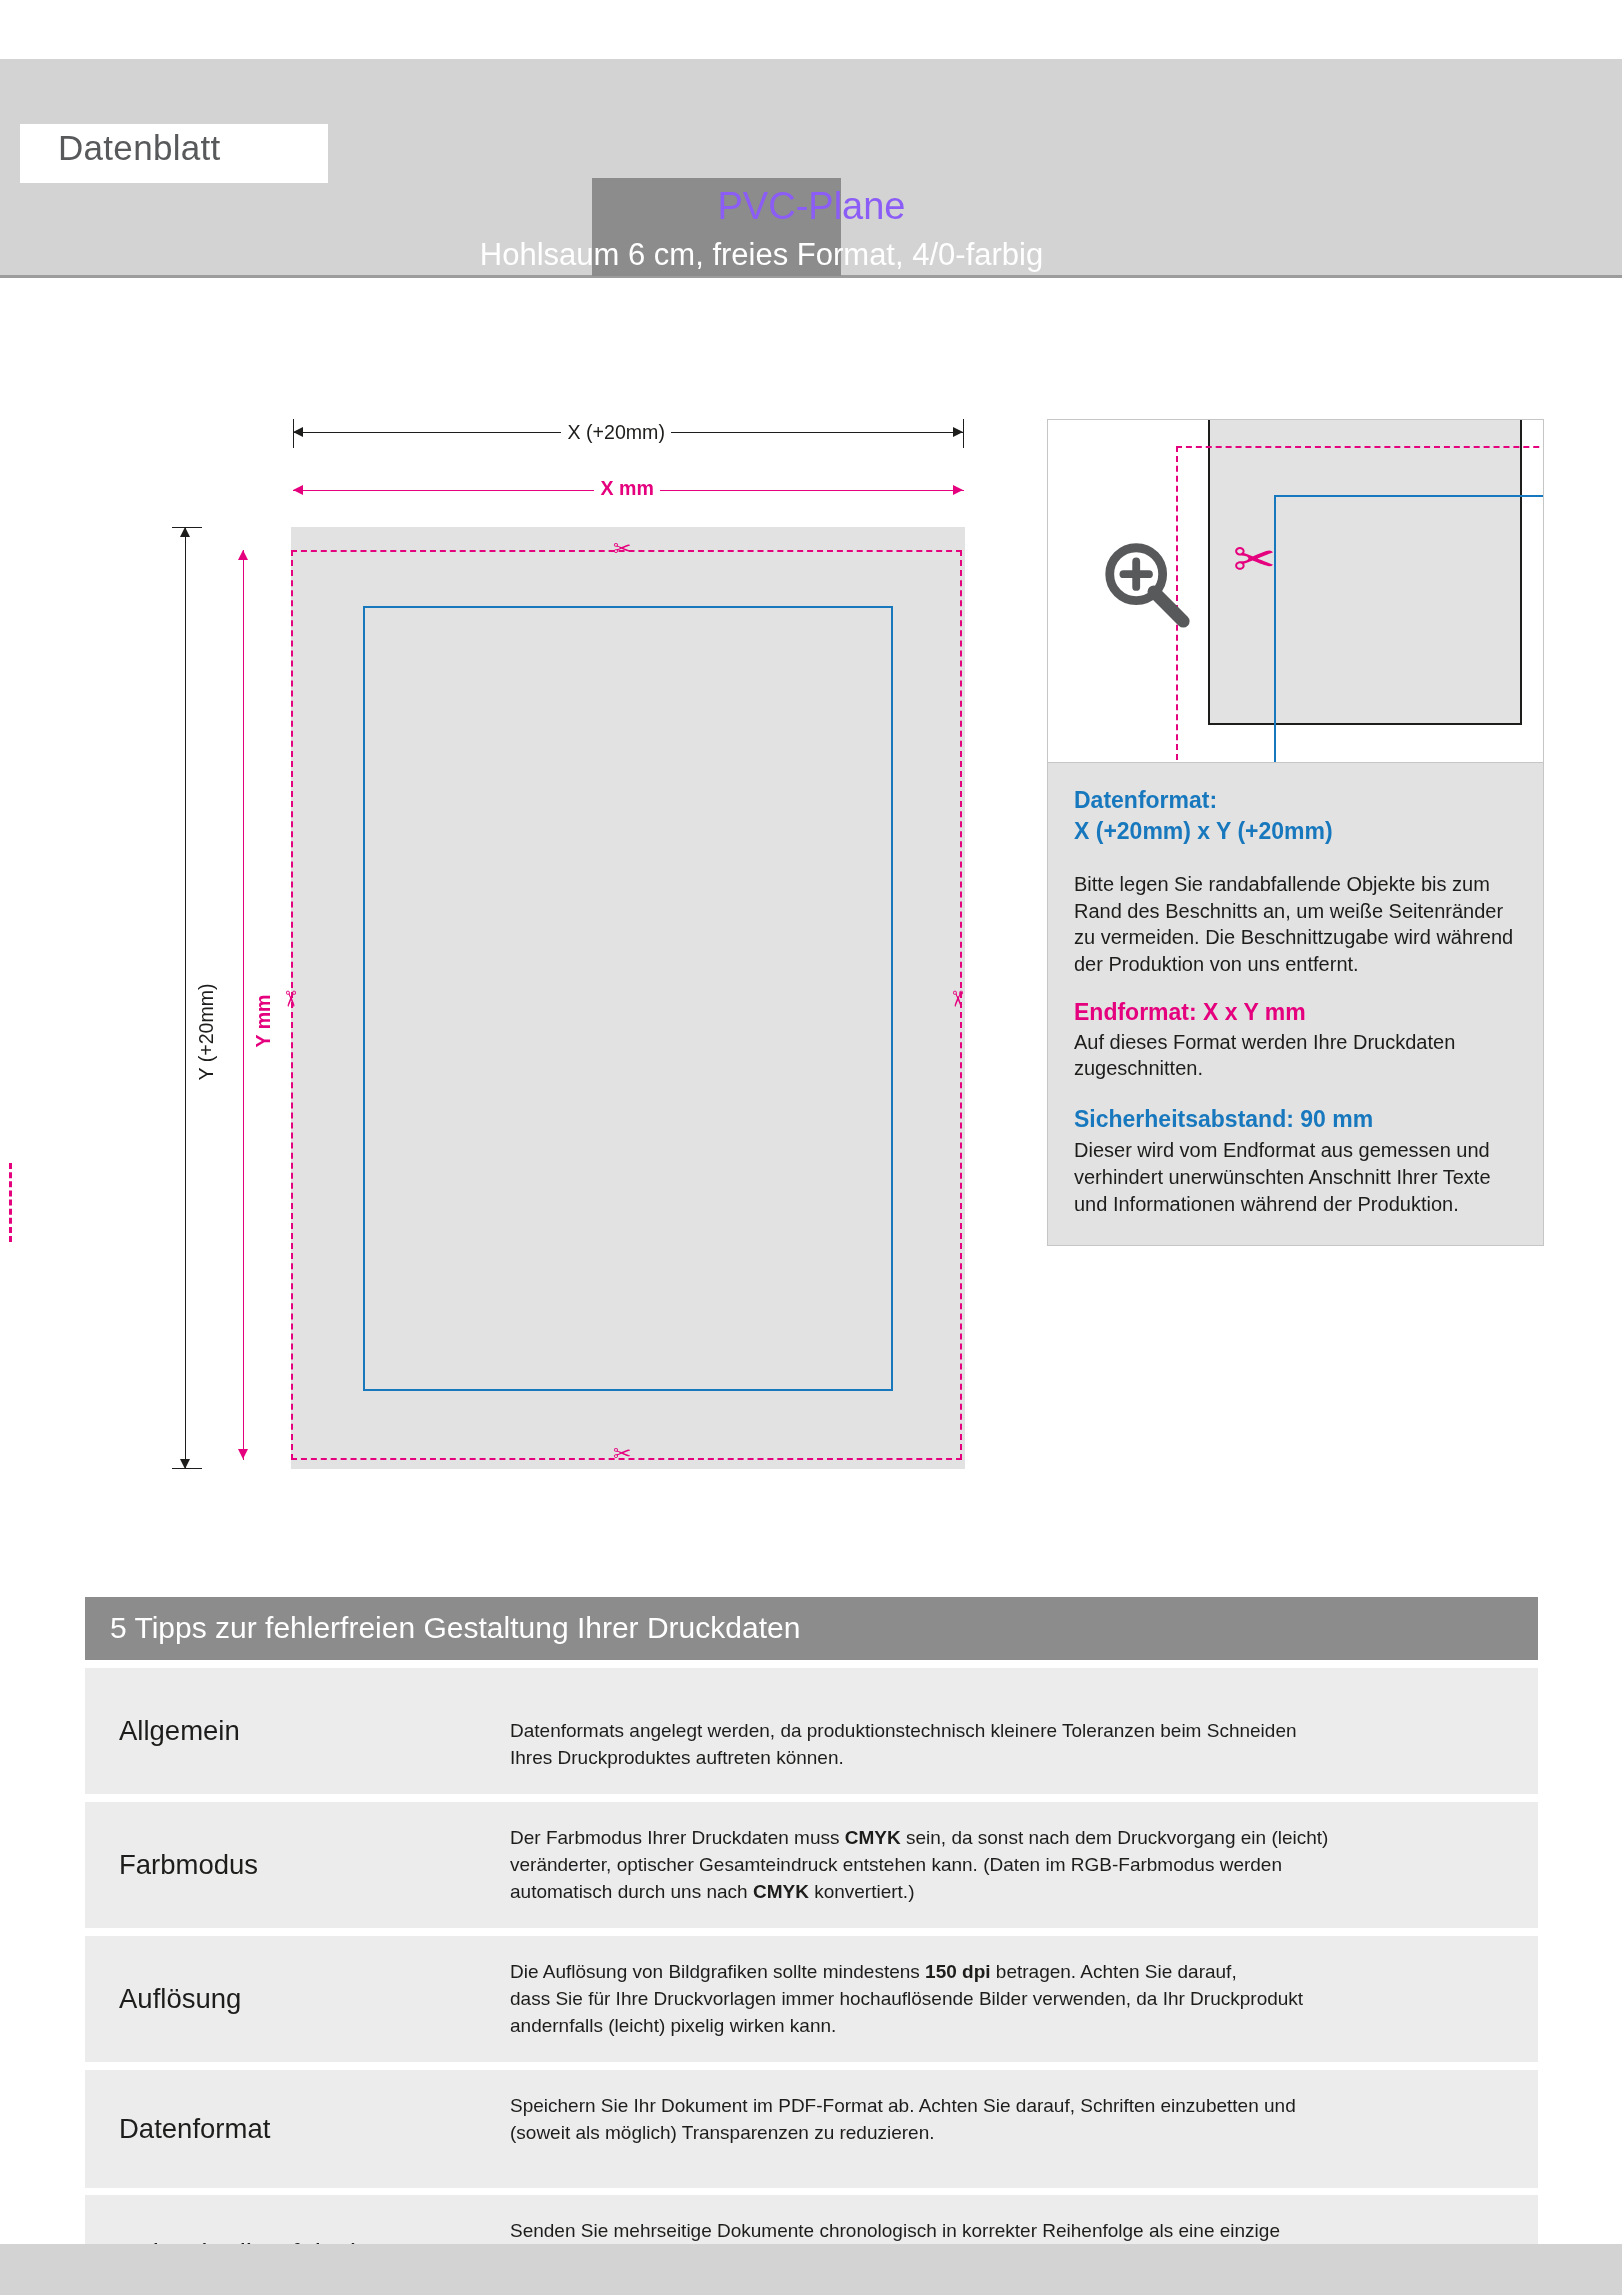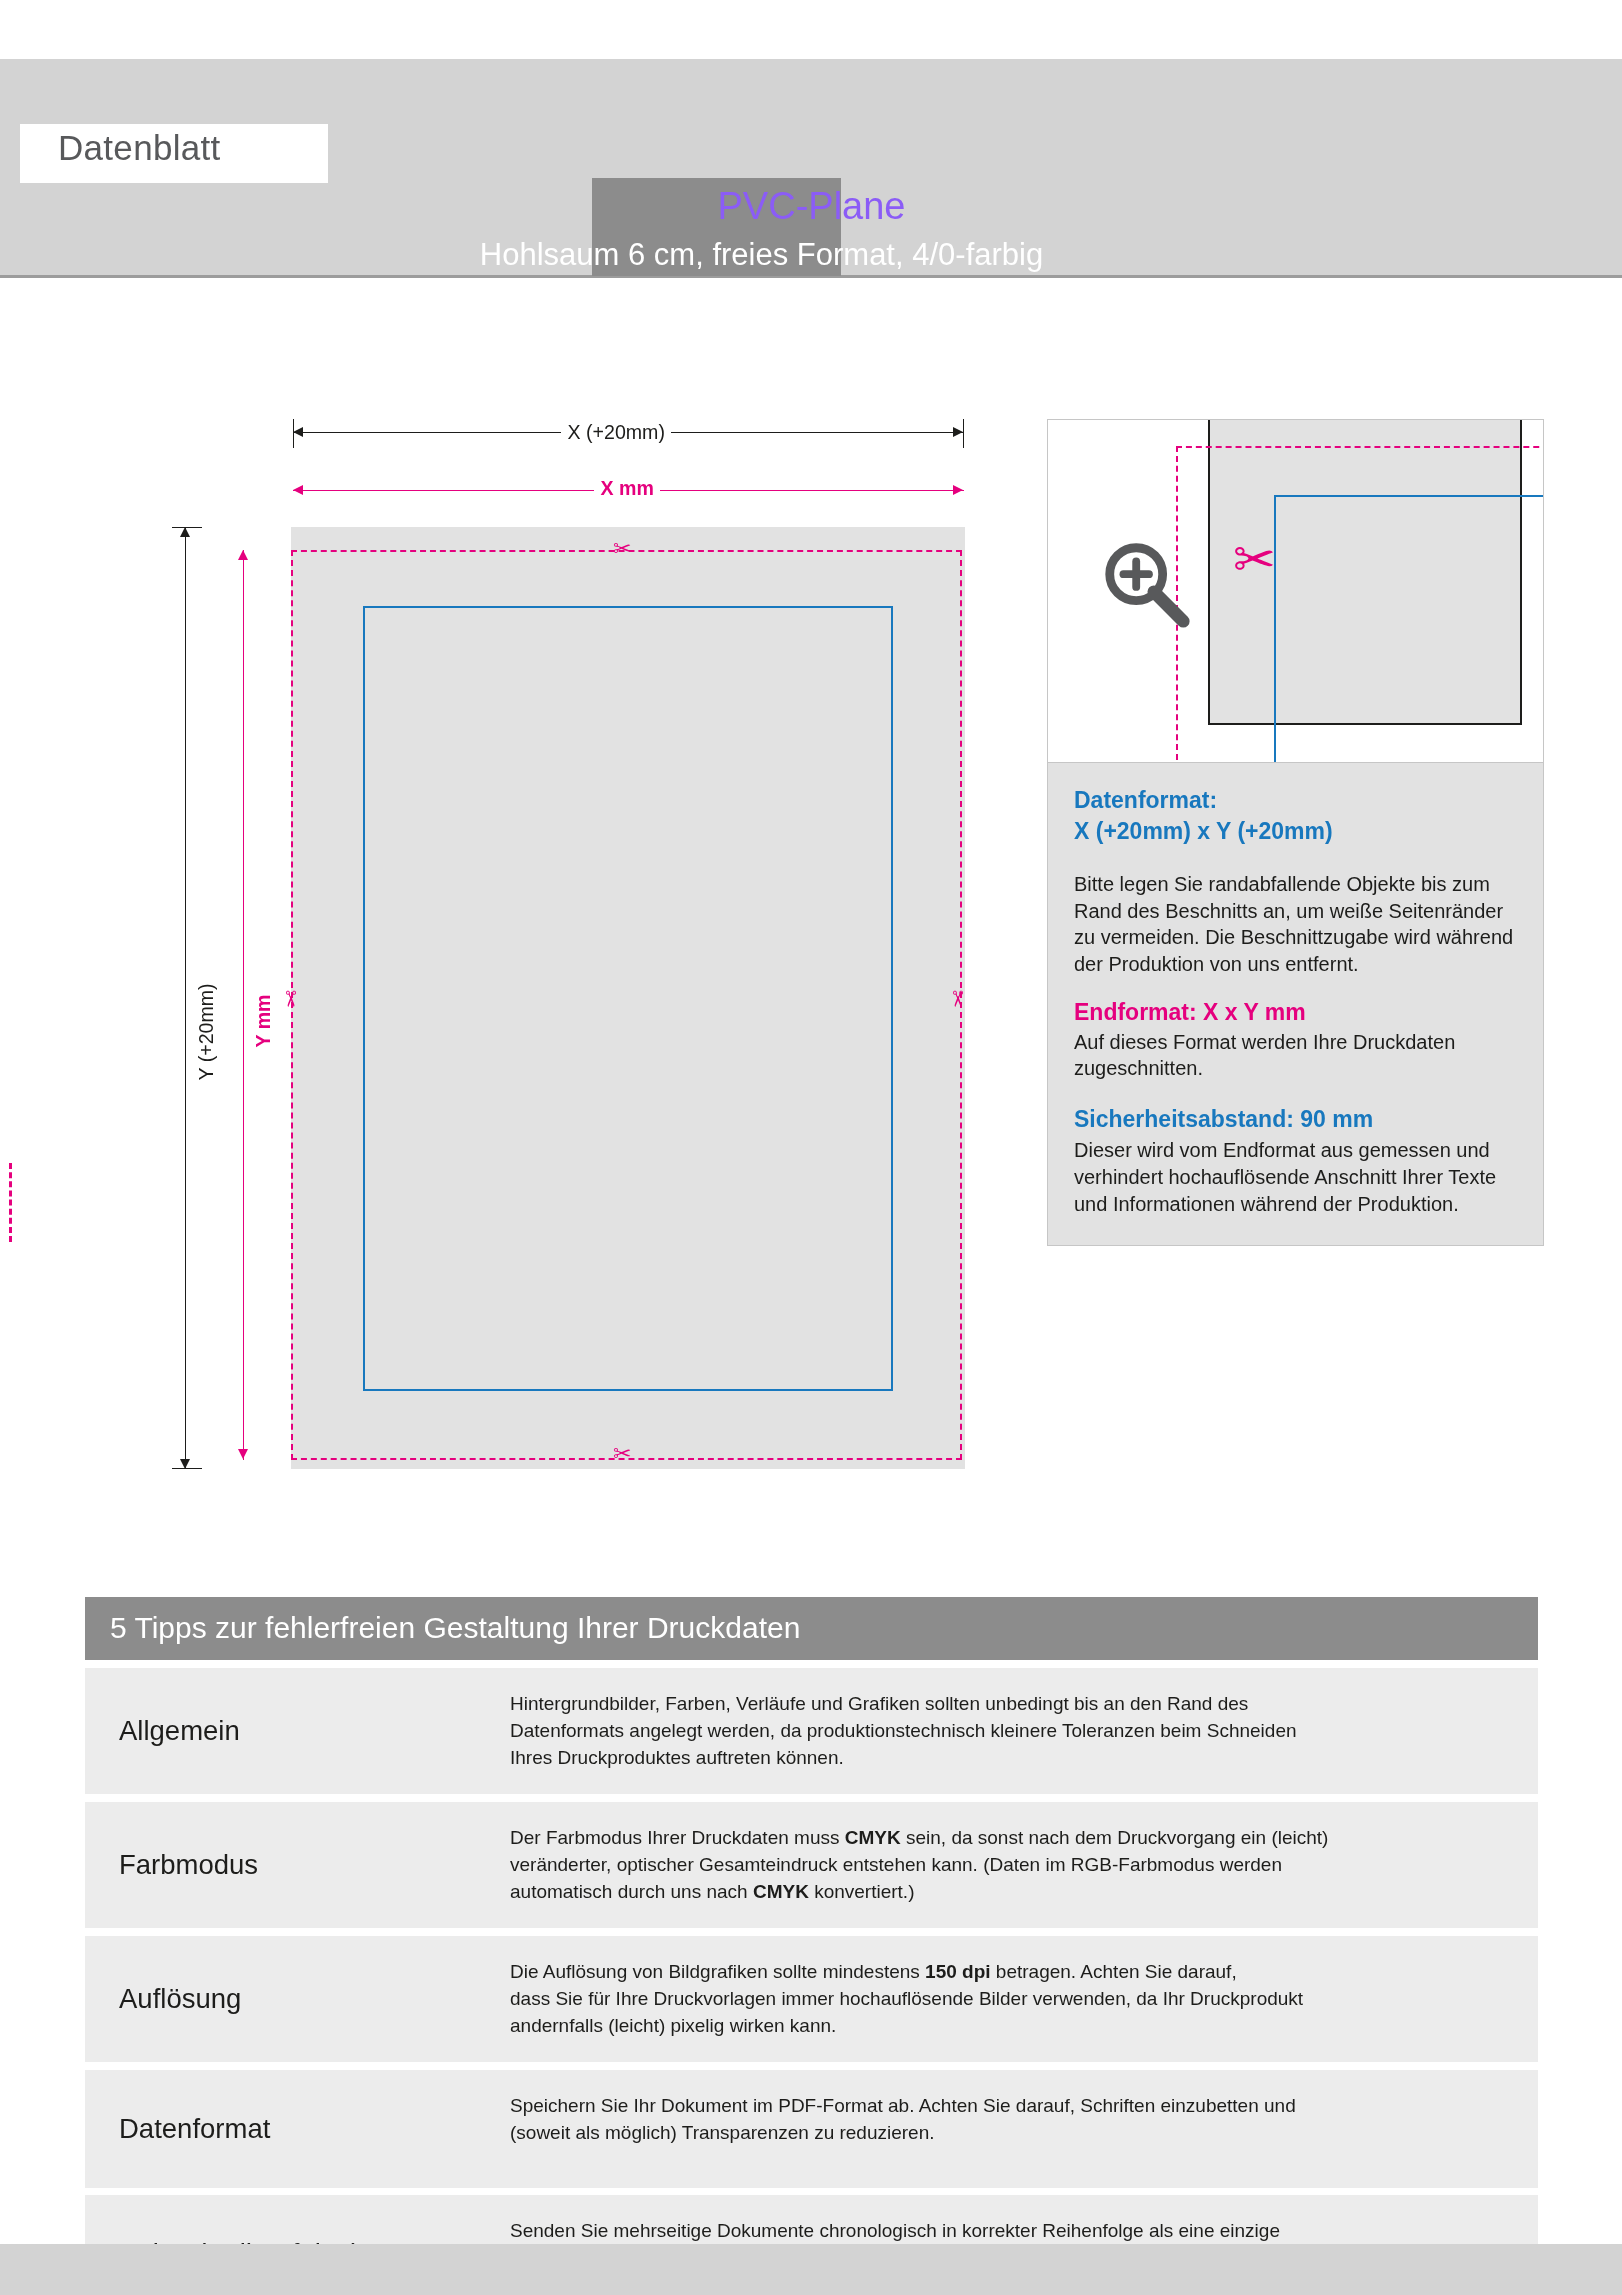--- a/index.html
+++ b/index.html
@@ -220,32 +220,32 @@
 
     <div class="gap"></div>
     <div class="info-p">Bitte legen Sie randabfallende Objekte bis zum Rand des Beschnitts an, um weiße Seitenränder zu vermeiden. Die Beschnittzugabe wird während der Produktion von uns entfernt.</div>
 
     <div class="gap"></div>
     <div class="pink-h">Endformat: X x Y mm</div>
     <div class="info-p">Auf dieses Format werden Ihre Druckdaten zugeschnitten.</div>
 
     <div class="gap"></div>
     <div class="info-h1">Sicherheitsabstand: 90 mm</div>
-    <div class="info-p">Dieser wird vom Endformat aus gemessen und verhindert hochauflösende Anschnitt Ihrer Texte und Informationen während der Produktion.</div>
+    <div class="info-p">Dieser wird vom Endformat aus gemessen und verhindert unerwünschten Anschnitt Ihrer Texte und Informationen während der Produktion.</div>
   </div>
 </div>
 <div class="pink-dash-left"></div>
 
 <div class="tips">
   <div class="tips-header">5 Tipps zur fehlerfreien Gestaltung Ihrer Druckdaten</div>
 
   <div class="tip-row">
     <div class="label">Allgemein</div>
     <div class="desc">
-      <span>Hintergrundbilder, Farben, Verläufe und Grafiken sollten unbedingt bis an den Rand des</span><br>
+      <br>
       <span>Datenformats angelegt werden, da produktionstechnisch kleinere Toleranzen beim Schneiden</span><br>
       <span>Ihres Druckproduktes auftreten können.</span>
     </div>
   </div>
 
   <div class="tip-row">
     <div class="label">Farbmodus</div>
     <div class="desc">
       <span>Der Farbmodus Ihrer Druckdaten muss </span><b>CMYK</b><span> sein, da sonst nach dem Druckvorgang ein (leicht)</span><br>
       <span>veränderter, optischer Gesamteindruck entstehen kann. (Daten im RGB-Farbmodus werden</span><br>

